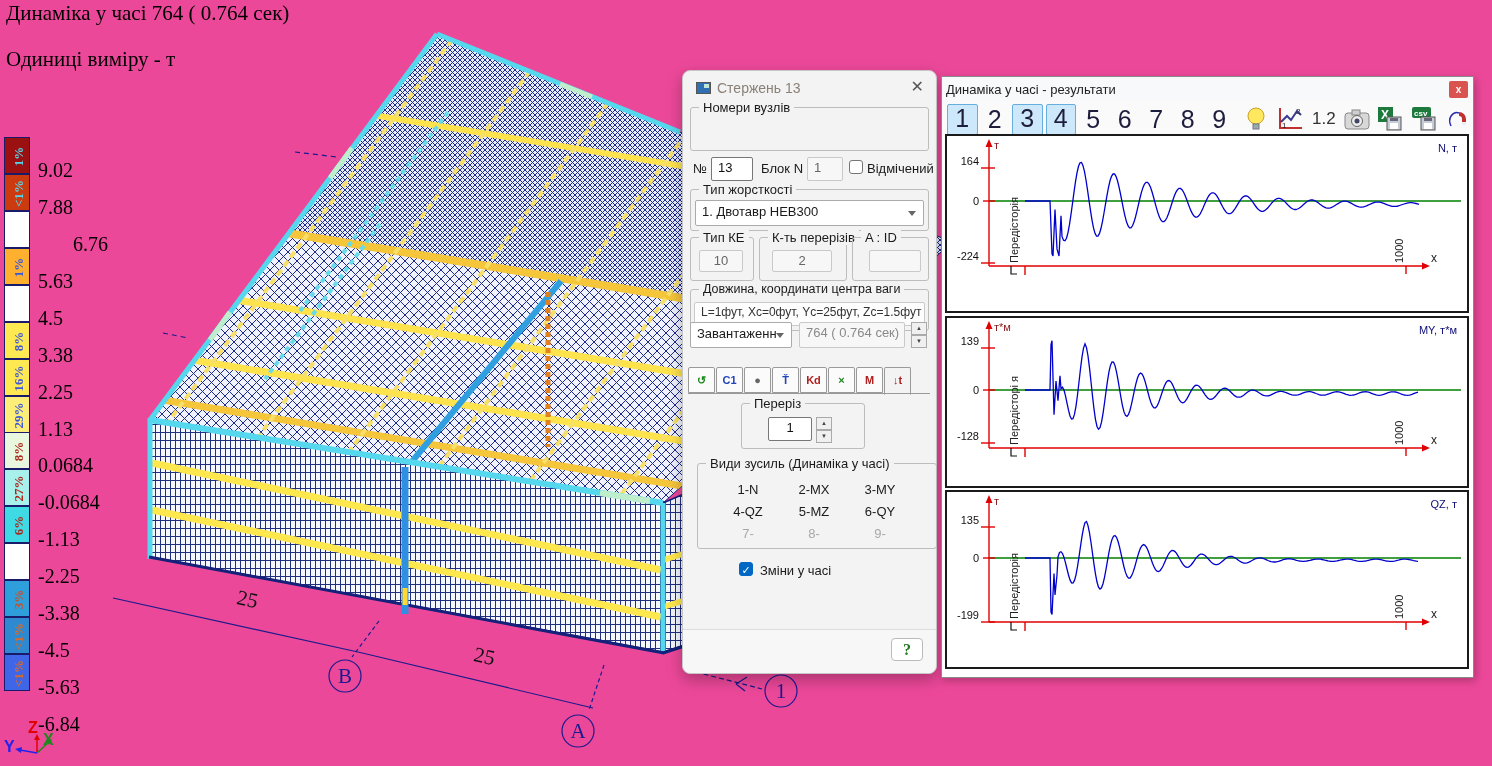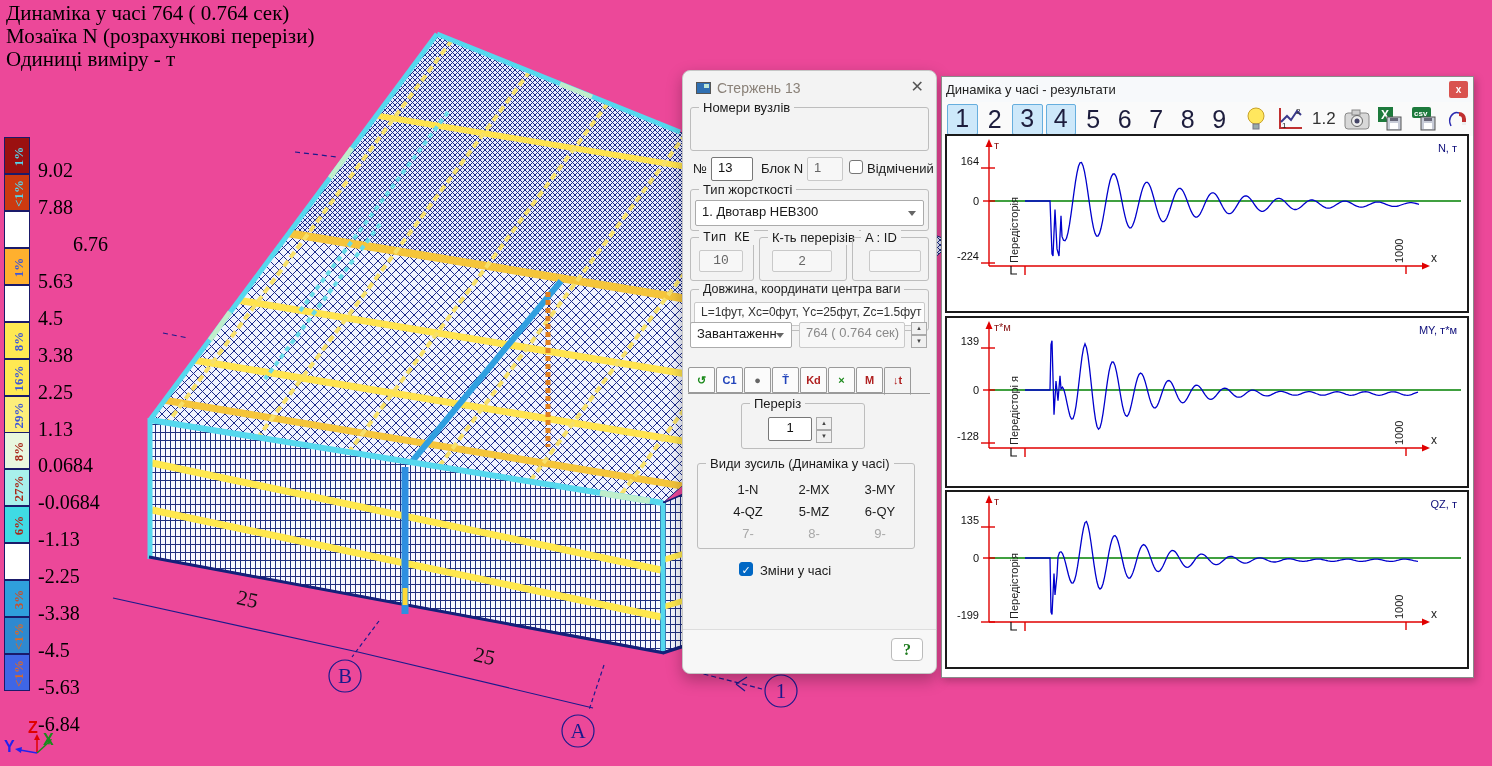--- a/index.html
+++ b/index.html
@@ -66,21 +66,21 @@
   .tool{margin-left:6px;position:relative;width:28px;height:28px;display:flex;align-items:center;justify-content:center;}
   .chartbox{position:absolute;left:3px;width:520px;background:#fff;border:2px solid #1a1a1a;}
   
   #model{position:absolute;left:0;top:0;z-index:1;}
 </style>
 </head>
 <body>
 
 <div class="stage">
 
-  <div class="hdr"><span>Динаміка у часі 764 ( 0.764 сек)</span><br><span>Мозаїка N (розрахункові перерізи)</span><br><span>Одиниці виміру - т</span></div>
+  <div class="hdr"><span>Динаміка у часі 764 ( 0.764 сек)</span><br><br><span>Одиниці виміру - т</span></div>
 
   <div id="scale">
       <div class="scale-box" style="left: 4px; top: 137px; background: rgb(155, 16, 16);">
         <div class="scale-lbl" style="color: rgb(85, 212, 234);">1%</div>
       </div>
       <div class="scale-box" style="left: 4px; top: 173.93px; background: rgb(204, 58, 16);">
         <div class="scale-lbl" style="color: rgb(85, 212, 234);">&lt;1%</div>
       </div>
       <div class="scale-box" style="left: 4px; top: 210.86px; background: rgb(255, 255, 255);"></div>
       <div class="scale-box" style="left: 4px; top: 247.79px; background: rgb(255, 176, 46);">
@@ -248,21 +248,21 @@
     <div class="lab" style="left:184px;top:90px;">Відмічений</div>
 
     <div class="grp" style="left:7px;top:118px;width:239px;height:42px;">
       <div class="glab">Тип жорсткості</div>
       <div class="combo" style="left:4px;right:4px;top:10px;height:26px;">
         <span>1. Двотавр HEB300</span>
         <span class="chev"></span>
       </div>
     </div>
 
-    <div class="grp" style="left:7px;top:166px;width:64px;height:44px;font-family:Liberation Mono, monospace;">
+    <div class="grp" style="left:7px;top:166px;width:64px;height:44px;">
       <div class="glab">Тип КЕ</div>
       <div class="fld" style="left:8px;top:12px;width:44px;height:22px;text-align:center;">10</div>
     </div>
     <div class="grp" style="left:76px;top:166px;width:88px;height:44px;">
       <div class="glab">К-ть перерізів</div>
       <div class="fld" style="left:12px;top:12px;width:60px;height:22px;text-align:center;">2</div>
     </div>
     <div class="grp" style="left:169px;top:166px;width:77px;height:44px;">
       <div class="glab">A :  ID</div>
       <div class="fld" style="left:16px;top:12px;width:52px;height:22px;"></div>
@@ -297,21 +297,21 @@
 
     <div class="grp" style="left:58px;top:332px;width:124px;height:46px;">
       <div class="glab">Переріз</div>
       <div class="fld white" style="left:26px;top:13px;width:44px;height:24px;text-align:center;">1</div>
       <div class="spin" style="left:74px;top:13px;height:24px;">
           <span>▲</span>
           <span>▼</span>
         </div>
     </div>
 
-    <div class="grp" style="left:14px;top:392px;width:218px;height:86px;">
+    <div class="grp" style="left:14px;top:392px;width:240px;height:86px;">
       <div class="glab">Види зусиль (Динаміка у часі)</div>
       <div id="forces-grid" style="position:absolute;left:0;top:10px;right:0;bottom:0;">
           <div class="fcell" style="left: 18px; top: 8px;">1-N</div>
           <div class="fcell" style="left: 84px; top: 8px;">2-MX</div>
           <div class="fcell" style="left: 150px; top: 8px;">3-MY</div>
           <div class="fcell" style="left: 18px; top: 30px;">4-QZ</div>
           <div class="fcell" style="left: 84px; top: 30px;">5-MZ</div>
           <div class="fcell" style="left: 150px; top: 30px;">6-QY</div>
           <div class="fcell mut" style="left: 18px; top: 52px;">7-</div>
           <div class="fcell mut" style="left: 84px; top: 52px;">8-</div>

